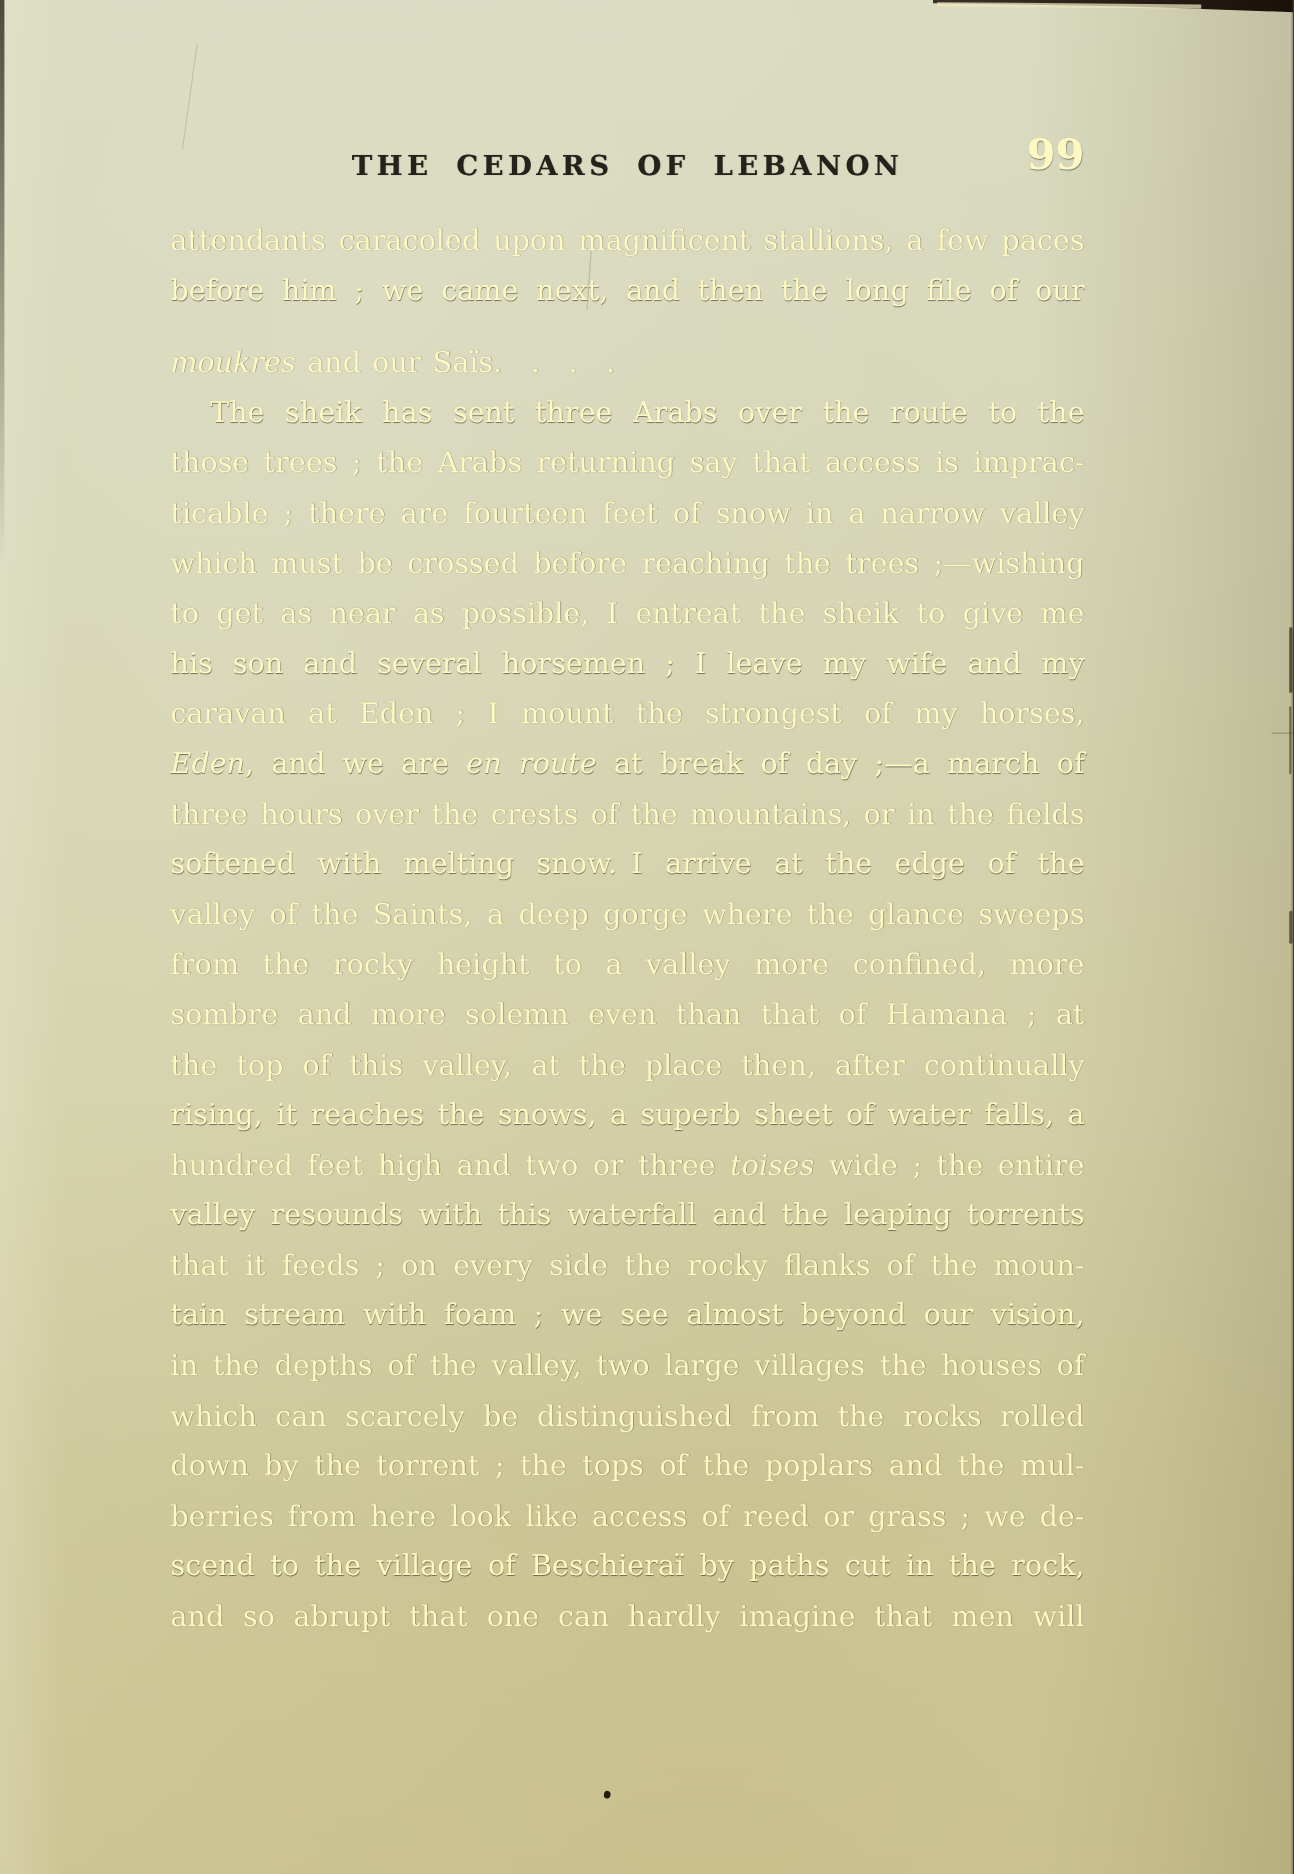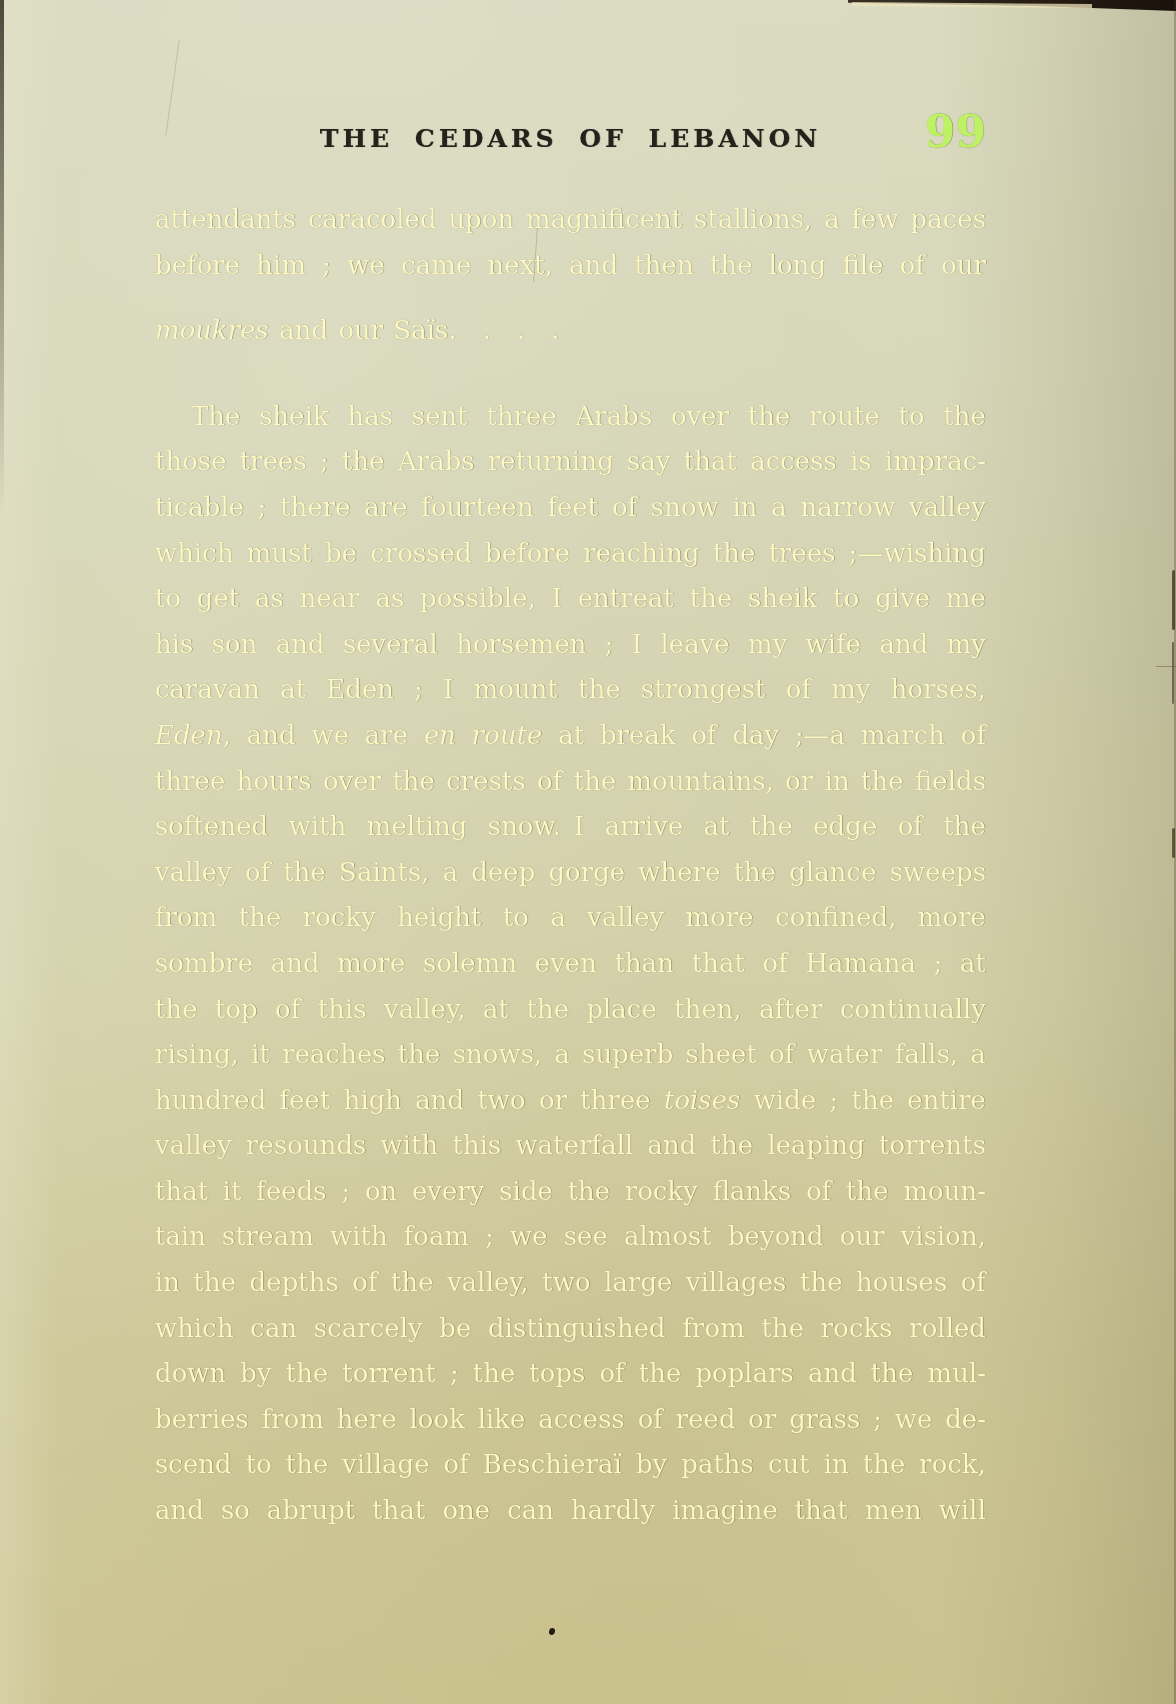--- a/index.html
+++ b/index.html
@@ -69,55 +69,55 @@
     position: absolute; left: 549px; top: 1628px; width: 6px; height: 7px;
     background: #221d12; border-radius: 50%; transform: rotate(12deg);
   }
   .scratch-1 { position: absolute; left: 535px; top: 228px; width: 1px; height: 54px;
     background: rgba(115,105,65,0.30); transform: rotate(4deg); }
   .scratch-2 { position: absolute; left: 172px; top: 40px; width: 1px; height: 96px;
     background: rgba(120,110,70,0.25); transform: rotate(8deg); }
 
   
   .header-row {
-    position: absolute; left: 155px; top: 112px; width: 831px; height: 56px;
+    position: absolute; left: 155px; top: 124px; width: 831px; height: 56px;
   }
   .header-title {
     position: absolute; left: 0; right: 0; top: 12px;
     text-align: center;
     font-size: 25px; font-weight: 700;
     letter-spacing: 4px; word-spacing: 9px;
     color: #23221b;
     text-shadow: 0.4px 0.4px 0.8px rgba(30,30,25,0.5);
   }
   .page-number {
     position: absolute; right: 0px; top: -2px;
-    font-size: 44px; font-weight: 700; line-height: 1;
-    color: #bef264;
+    font-size: 38px; font-weight: 700; line-height: 1;
+    color: #fef9c3;
     text-shadow: 0.4px 0.4px 0.8px rgba(30,30,25,0.5);
   }
 
   
   .text-block {
     position: absolute; left: 155px; top: 197px; width: 831px;
     font-size: 26px;
     color: #fef9c3;
     word-spacing: 2px;
     text-shadow: 0.35px 0.35px 0.7px rgba(35,33,25,0.55);
   }
   .line {
     height: 45.6px;
     line-height: 45.6px;
     text-align: justify;
     text-align-last: justify;
     white-space: normal;
     overflow: visible;
   }
   .line.no-just { text-align-last: left; margin-top: 20px; }
-  .line.indent { text-indent: 36px; margin-top: 40px; }
+  .line.indent { text-indent: 36px; }
   .line em { font-style: italic; }
 </style>
 </head>
 <body>
 
 <div class="stage">
   <div class="paper"></div>
   <div class="texture"></div>
 
   <div class="top-wedge"></div>

